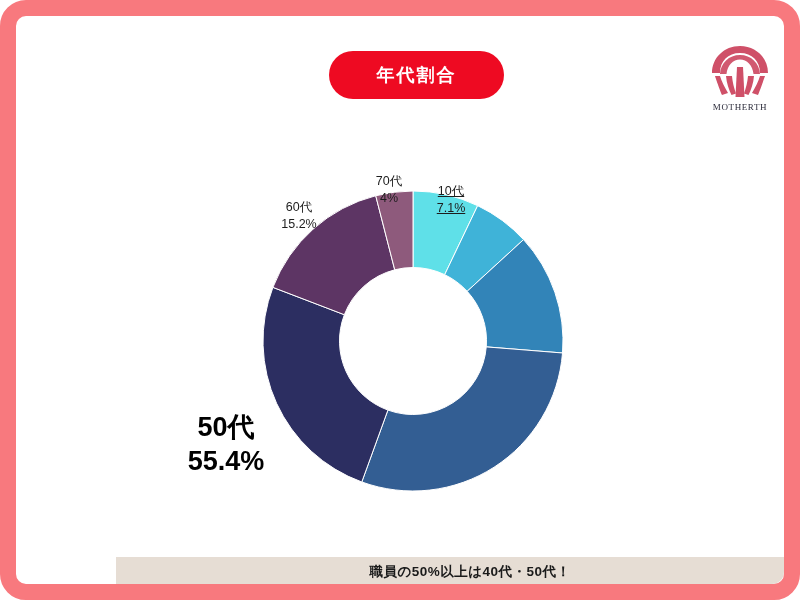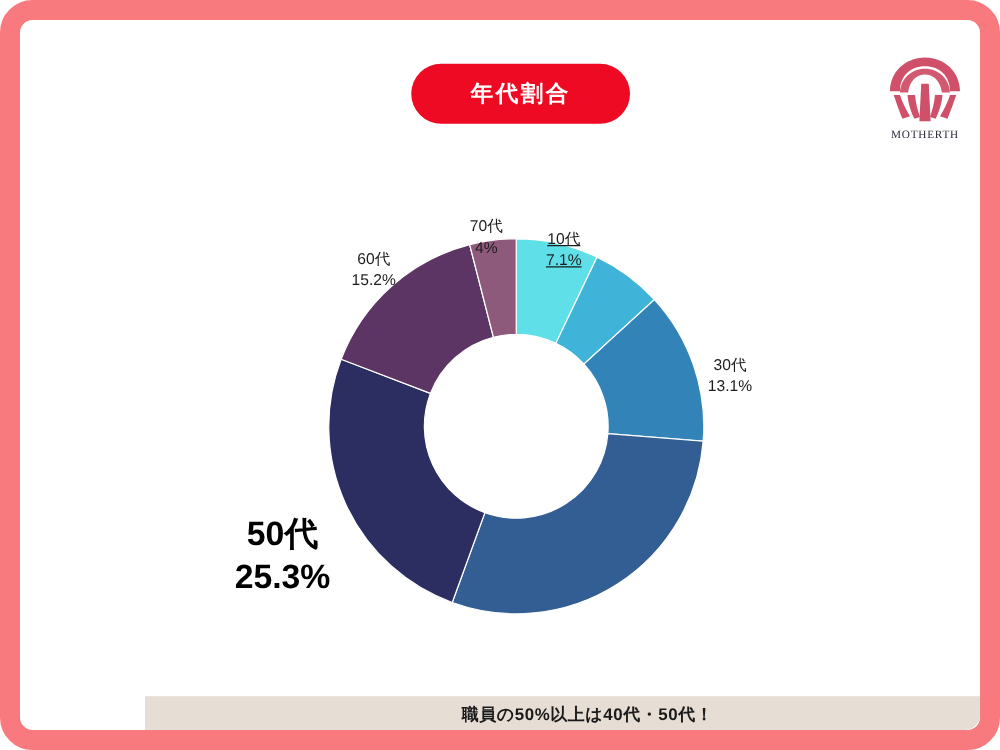--- a/index.html
+++ b/index.html
@@ -193,29 +193,25 @@
             <path d="M 112.73299634735585 4.703164388367327 A 150 150 0 0 1 149.99999999999997 0 L 150 76.5 A 73.5 73.5 0 0 0 131.73916821020435 78.8045505503 Z" fill="#8e5a7c" stroke="#ffffff" stroke-width="1"></path>
           </g>
       </svg>
 
       <div class="callout" id="lbl-10">
         <span class="cl-name">10代</span>
         <span class="cl-val">7.1%</span>
       </div>
 
 
-      <div class="callout" id="lbl-30">
-        <span class="cl-name">30代</span>
-        <span class="cl-val">13.1%</span>
-      </div>
 
 
       <div class="big-callout" id="lbl-50">
         <span class="cl-name">50代</span>
-        <span class="cl-val">25.3%</span>
+        <span class="cl-val">55.4%</span>
       </div>
 
       <div class="callout" id="lbl-60">
         <span class="cl-name">60代</span>
         <span class="cl-val">15.2%</span>
       </div>
 
       <div class="callout" id="lbl-70">
         <span class="cl-name">70代</span>
         <span class="cl-val">4%</span>

